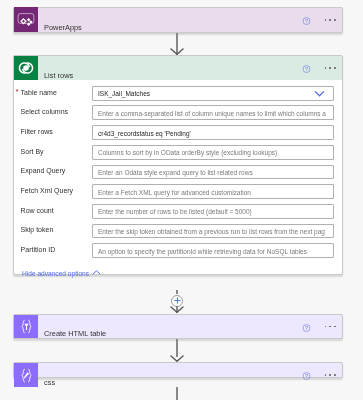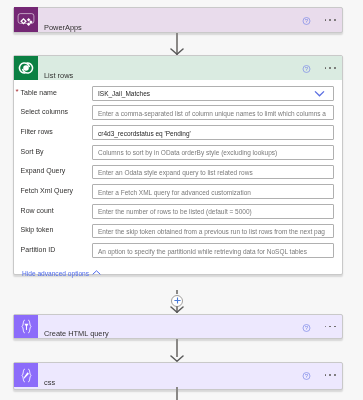--- a/index.html
+++ b/index.html
@@ -190,21 +190,21 @@
     <div class="node-head" style="height:23px;">
       <div class="node-icon" style="background:#8c6cfa;height:23px;">
         <svg width="19" height="19" viewBox="0 0 40 40" aria-hidden="true" style="display:block">
           <g fill="none" stroke="#fff" stroke-width="1.9" stroke-linecap="round" stroke-linejoin="round">
             <path d="M15.6 6.6 C12.2 6.6 14.2 17.0 10.6 20.0 C14.2 23.0 12.2 33.4 15.6 33.4"></path>
             <path d="M24.4 6.6 C27.8 6.6 25.8 17.0 29.4 20.0 C25.8 23.0 27.8 33.4 24.4 33.4"></path>
           </g>
           <path d="M15.6 14.4 H24.4 L21.1 19.3 V26.6 L18.9 28.0 V19.3 Z" fill="#fff"></path>
         </svg>
       </div>
-      <div class="node-title">Create HTML query</div>
+      <div class="node-title">Create HTML table</div>
       <div class="help-btn">
         <svg width="13" height="13" viewBox="0 0 16 16">
           <circle cx="8" cy="8" r="4.3" fill="none" stroke="#7b88e8" stroke-width="0.85"></circle>
           <text x="8" y="10.6" text-anchor="middle" font-family="Liberation Sans, sans-serif" font-size="7.4" fill="#7b88e8">?</text>
         </svg>
       </div>
       <div class="more-btn">
           <i></i>
           <i></i>
           <i></i>
@@ -212,21 +212,21 @@
     </div>
   </div>
 
   <div class="conn" style="top:339px;height:18px;"></div>
   <div class="ah" style="top:355.3px;">
     <svg width="14" height="7" viewBox="0 0 14 7" style="display:block">
         <path d="M1.0 1.0 L7.0 6.2 L13.0 1.0" fill="none" stroke="#5a5a5a" stroke-width="1.5" stroke-linecap="round" stroke-linejoin="round"></path>
       </svg>
   </div>
 
-  <div class="node" id="n-css" style="top:362px;height:28px;background:#ede8fe;">
+  <div class="node" id="n-css" style="top:362px;height:16px;background:#ede8fe;">
     <div class="node-head" style="height:24px;">
       <div class="node-icon" style="background:#8c6cfa;height:24px;">
         <svg width="19" height="19" viewBox="0 0 40 40" aria-hidden="true" style="display:block">
           <g fill="none" stroke="#fff" stroke-width="1.9" stroke-linecap="round" stroke-linejoin="round">
             <path d="M15.6 6.6 C12.2 6.6 14.2 17.0 10.6 20.0 C14.2 23.0 12.2 33.4 15.6 33.4"></path>
             <path d="M24.4 6.6 C27.8 6.6 25.8 17.0 29.4 20.0 C25.8 23.0 27.8 33.4 24.4 33.4"></path>
           </g>
           <path d="M22.0 13.2 L25.2 16.4 L17.6 24.0 L14.4 27.2 L15.1 22.9 Z" fill="#fff"></path>
         </svg>
       </div>

